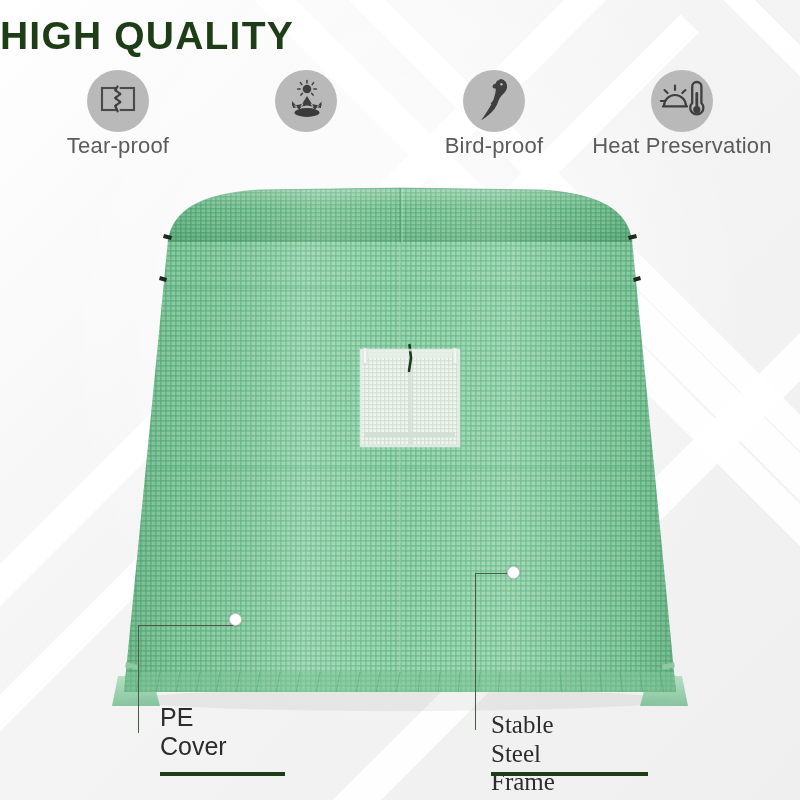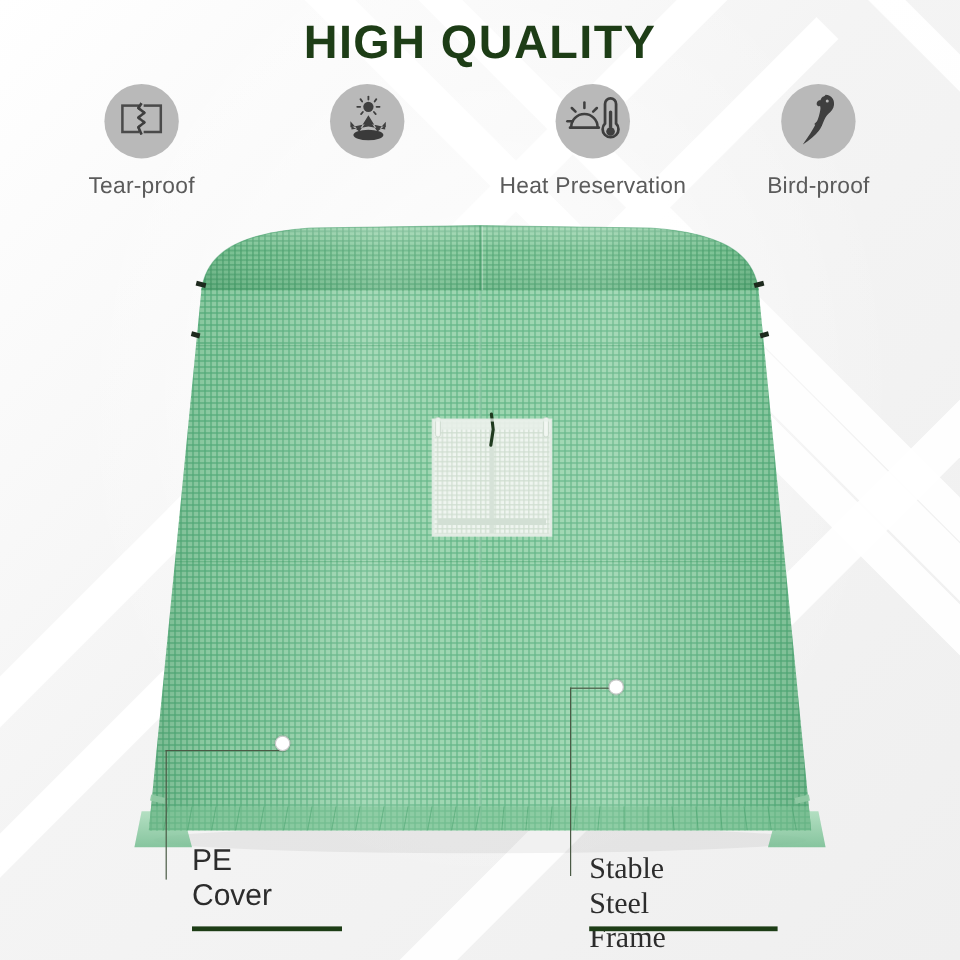--- a/index.html
+++ b/index.html
@@ -31,42 +31,42 @@
   .band.u3 { width:1300px; height:34px; left:330px;  top:640px; transform:rotate(45deg); }
   .band.u4 { width:900px;  height:22px; left:430px;  top:130px; transform:rotate(45deg); }
   .softv {
     position:absolute; inset:0;
     background:radial-gradient(ellipse at 50% 40%, rgba(255,255,255,.85) 0%, rgba(255,255,255,0) 62%);
   }
 
   
   #title {
     position:absolute; top:14px; left:0; width:800px;
-    text-align:center;
+    text-align:left;
     font-size:39px;
     font-weight:bold;
     letter-spacing:1.2px;
     color:#1d3d16;
   }
 
   
   #features {
     position:absolute; top:70px; left:0; width:800px;
     display:flex; justify-content:space-between;
     padding:0 34px;
   }
   .feat { width:168px; display:flex; flex-direction:column; align-items:center; }
   .feat .circle {
     width:62px; height:62px; border-radius:50%;
     background:#b9b9b9;
     display:flex; align-items:center; justify-content:center;
   }
   .feat .cap {
-    margin-top:13px;
-    font-size:19px;
+    margin-top:1px;
+    font-size:22px;
     color:#5b5b5b;
     white-space:nowrap;
     letter-spacing:.2px;
   }
 
   
   #gh { position:absolute; left:0; top:0; width:800px; height:800px; }
 
   
   .callout { position:absolute; }
@@ -145,43 +145,20 @@
             <line x1="13.7" y1="10" x2="16.2" y2="10"></line>
             <line x1="29.1" y1="16.1" x2="27.6" y2="14.3"></line>
             <line x1="16.9" y1="16.1" x2="18.4" y2="14.3"></line>
           </g>
           <path d="M8 22 L15 30 L23 17 L31 30 L37.5 22.5 L37.5 27 L23 24 L8 27 Z" fill="#3f3f3f"></path>
           <path d="M8.5 25.5 L15.5 30.5 L23 20 L30.5 30.5 L37 25.5 L37 29 L23 26.5 L9 29 Z" fill="#3f3f3f"></path>
           <ellipse cx="23" cy="33.5" rx="12.5" ry="4.4" fill="#3a3a3a"></ellipse>
         </svg>
       </span>
     </div>
-  </div>
-
-  <div class="feat">
-    <div class="circle">
-      <span>
-        <svg width="46" height="42" viewBox="0 0 46 42">
-
-          <path d="M5 28 A11 11 0 0 1 27 28" fill="none" stroke="#3f3f3f" stroke-width="2.2"></path>
-          <g stroke="#3f3f3f" stroke-width="2.1" stroke-linecap="round">
-            <line x1="16" y1="7.5" x2="16" y2="12"></line>
-            <line x1="5.5" y1="12" x2="8.6" y2="15.1"></line>
-            <line x1="1.8" y1="23" x2="6.2" y2="23"></line>
-            <line x1="26.4" y1="12" x2="23.3" y2="15.1"></line>
-          </g>
-          <line x1="4" y1="28.4" x2="28" y2="28.4" stroke="#3f3f3f" stroke-width="2.2" stroke-linecap="round"></line>
-
-          <path d="M33.2 8.6 a4.6 4.6 0 0 1 9.2 0 v16.4 a6.6 6.6 0 1 1 -9.2 0 Z" fill="none" stroke="#3f3f3f" stroke-width="2.3"></path>
-          <circle cx="37.8" cy="31.6" r="3.6" fill="#3f3f3f"></circle>
-          <rect x="36.4" y="14" width="2.8" height="15" rx="1.4" fill="#3f3f3f"></rect>
-        </svg>
-      </span>
-    </div>
-    <div class="cap">Heat Preservation</div>
   </div>
 
   <div class="feat">
     <div class="circle">
       <span>
         <svg width="36" height="46" viewBox="0 0 36 46">
           <path d="M24 3 C29 3.4 31.5 7 31 11.4 C30.7 14.6 28.4 16.8 26.6 18.6
                    C24.6 20.6 23.4 22.6 22.6 24.6 C21.4 27.6 20.6 30 18.4 33
                    C15.4 37 10.6 41 5 44.4 C9.6 38 13.4 32.2 16 27
                    C18 22.8 19 19 19.6 15.4 C20.2 11 20.6 6.6 24 3 Z" fill="#3f3f3f"></path>
@@ -193,20 +170,43 @@
           <circle cx="25.4" cy="8.2" r="1.25" fill="#b9b9b9"></circle>
           <g stroke="#3f3f3f" stroke-width="1.35" stroke-linecap="round">
             <line x1="18.6" y1="24.6" x2="15.4" y2="27.4"></line>
             <line x1="18.6" y1="24.6" x2="16.4" y2="28.8"></line>
             <line x1="18.6" y1="24.6" x2="20.4" y2="28.4"></line>
           </g>
         </svg>
       </span>
     </div>
     <div class="cap">Bird-proof</div>
+  </div>
+
+  <div class="feat">
+    <div class="circle">
+      <span>
+        <svg width="46" height="42" viewBox="0 0 46 42">
+
+          <path d="M5 28 A11 11 0 0 1 27 28" fill="none" stroke="#3f3f3f" stroke-width="2.2"></path>
+          <g stroke="#3f3f3f" stroke-width="2.1" stroke-linecap="round">
+            <line x1="16" y1="7.5" x2="16" y2="12"></line>
+            <line x1="5.5" y1="12" x2="8.6" y2="15.1"></line>
+            <line x1="1.8" y1="23" x2="6.2" y2="23"></line>
+            <line x1="26.4" y1="12" x2="23.3" y2="15.1"></line>
+          </g>
+          <line x1="4" y1="28.4" x2="28" y2="28.4" stroke="#3f3f3f" stroke-width="2.2" stroke-linecap="round"></line>
+
+          <path d="M33.2 8.6 a4.6 4.6 0 0 1 9.2 0 v16.4 a6.6 6.6 0 1 1 -9.2 0 Z" fill="none" stroke="#3f3f3f" stroke-width="2.3"></path>
+          <circle cx="37.8" cy="31.6" r="3.6" fill="#3f3f3f"></circle>
+          <rect x="36.4" y="14" width="2.8" height="15" rx="1.4" fill="#3f3f3f"></rect>
+        </svg>
+      </span>
+    </div>
+    <div class="cap">Heat Preservation</div>
   </div>
 </div>
 
 <svg id="gh" viewBox="0 0 800 800">
   <defs>
 
     <pattern id="mesh" width="5" height="5" patternUnits="userSpaceOnUse">
       <rect width="5" height="5" fill="#96d3ab"></rect>
       <rect width="5" height="1.7" y="0" fill="#57b07d" opacity=".62"></rect>
       <rect width="1.7" height="5" x="0" fill="#57b07d" opacity=".62"></rect>

